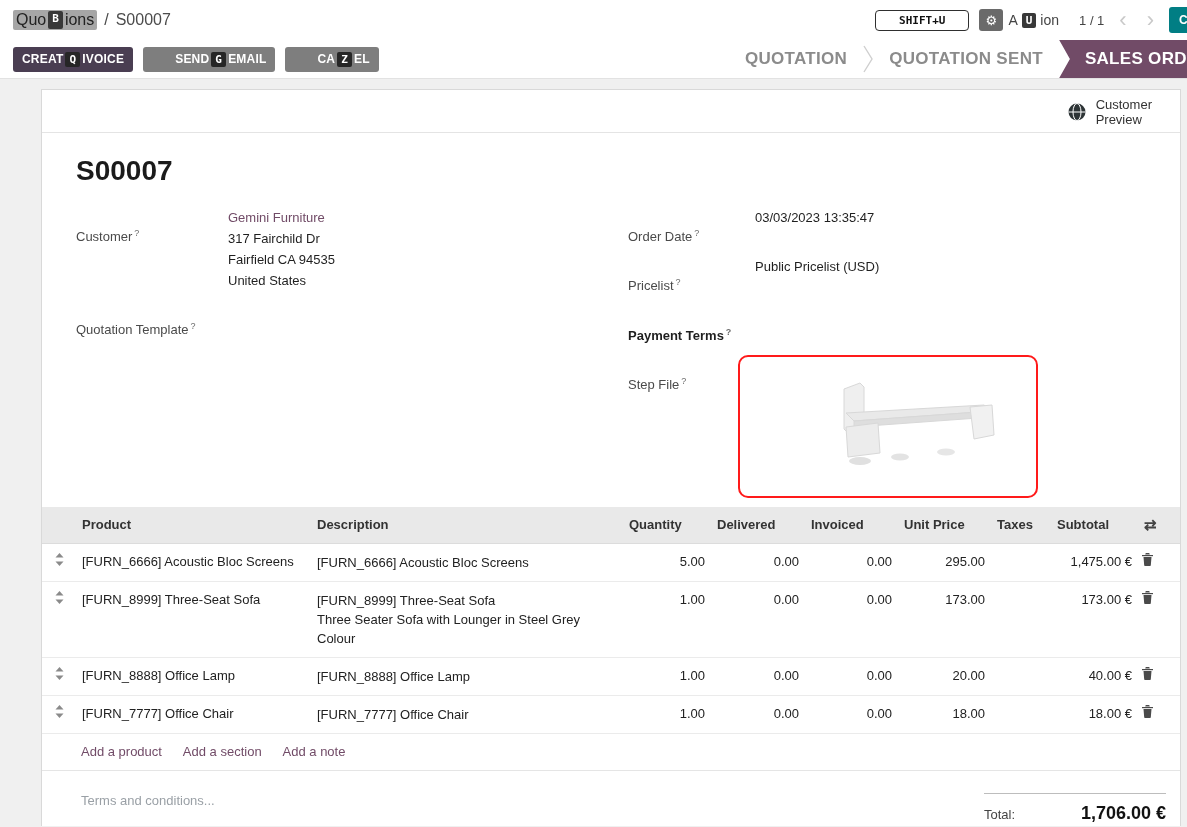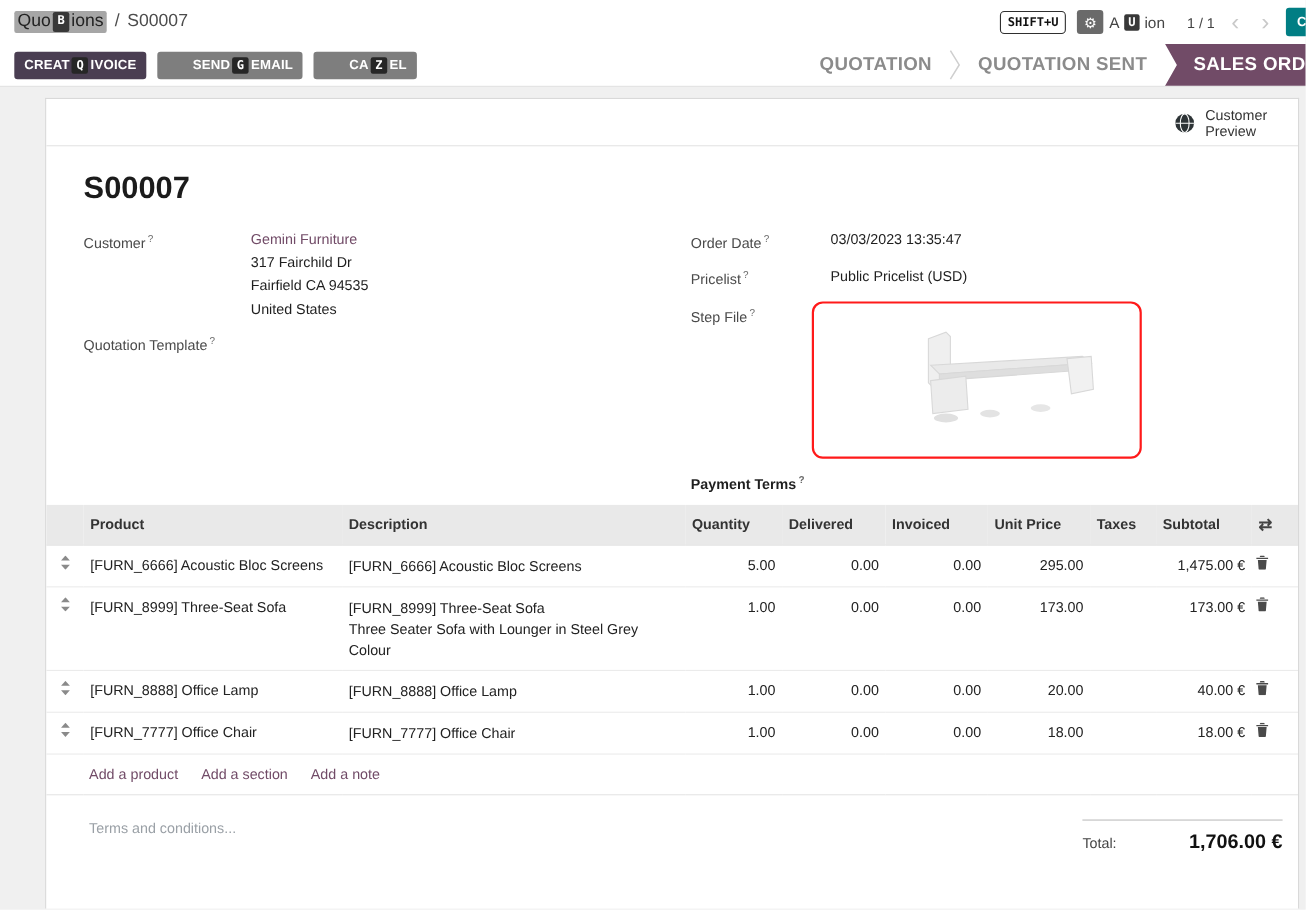--- a/index.html
+++ b/index.html
@@ -15,21 +15,21 @@
   .bc-overlay { background:#a6a6a6; color:#222; padding:1px 3px; border-radius:2px; display:inline-flex; cursor:pointer; }
   .key-badge {
     background:#383838; color:#fff; font-family:"DejaVu Sans Mono", monospace;
     font-size:11px; font-weight:bold; padding:1px 4px; border-radius:2px;
     margin:0 2px; line-height:13px; display:inline-block;
   }
   .topbar-right { margin-left:auto; display:flex; align-items:center; gap:10px; height:40px; }
   .keycap {
     border:1.5px solid #2f2f2f; border-radius:4px; background:#fff;
     font-family:"DejaVu Sans Mono", monospace; font-size:11px; font-weight:bold;
-    padding:3px 6px; color:#111;
+    padding:3px 23px; color:#111;
   }
   .action-menu { display:flex; align-items:center; gap:2px; color:#444; font-size:14px; cursor:pointer; }
   .gear-chip { background:#6a6a6a; color:#fff; width:24px; height:22px; border-radius:3px;
     display:flex; align-items:center; justify-content:center; font-size:13px; margin-right:3px; }
   .pager-text { color:#444; font-size:13px; margin-left:10px; }
   .pager-nav { color:#c9c9c9; font-size:22px; line-height:20px; padding:0 5px; cursor:pointer; }
   .teal-btn {
     background:#017e84; border:none; color:#fff; font-weight:bold; font-size:12px;
     padding:6px 10px; border-radius:3px; margin-right:-14px; font-family:inherit; cursor:pointer;
   }
@@ -56,21 +56,21 @@
   .content { padding:10px 6px 0 41px; height:747px; }
   .sheet { background:#fff; border:1px solid #d9d9d9; border-bottom:none; height:100%; position:relative; overflow:hidden; }
   .sheet-strip { height:43px; border-bottom:1px solid #e4e4e4; position:relative; }
   .customer-preview { position:absolute; right:28px; top:7px; display:flex; align-items:center;
     gap:9px; color:#333; font-size:13px; line-height:15px; cursor:pointer; }
   .title { margin:22px 0 0 34px; font-size:28px; font-weight:600; color:#1b1b1b; }
   .fields { display:flex; padding:20px 34px 0; }
   .fcol { width:50%; }
   .fcol.right { padding-left:17px; }
   .field { display:flex; align-items:flex-start; margin-bottom:9px; line-height:21px; }
-  .flabel { width:152px; flex-shrink:0; color:#4a4a4a; }
+  .flabel { width:152px; flex-shrink:0; color:#4a4a4a;margin-top:16px; }
   .fcol.right .flabel { width:127px; }
   .flabel sup { color:#6b6b6b; font-size:9px; margin-left:2px; }
   .flabel.bold { font-weight:bold; color:#1f1f1f; }
   .fvalue { color:#1f1f1f; }
   .fvalue div { line-height:21px; }
   a.link { color:#714B67; text-decoration:none; cursor:pointer; }
   .stepfile { margin-top:4px; }
   .step-box { width:300px; height:143px; border:2px solid #ff1a1a; border-radius:10px;
     margin-left:-17px; display:flex; align-items:center; justify-content:center; background:#fff; }
   
@@ -201,44 +201,44 @@
               <span>Order Date</span><sup>?</sup>
             </div>
             <div class="fvalue">03/03/2023 13:35:47</div>
           </div>
           <div class="field">
             <div class="flabel">
               <span>Pricelist</span><sup>?</sup>
             </div>
             <div class="fvalue">Public Pricelist (USD)</div>
           </div>
+          <div class="field">
+            <div class="flabel bold">
+              <span>Payment Terms</span><sup>?</sup>
+            </div>
+            <div class="fvalue"></div>
+          </div>
           <div class="field stepfile">
             <div class="flabel">
               <span>Step File</span><sup>?</sup>
             </div>
             <div class="step-box">
               <svg width="280" height="130" viewBox="0 0 280 130">
                 <g stroke="#d8d8d8" stroke-width="1">
                   <polygon points="96,28 112,22 116,26 116,66 100,72 96,68" fill="#efefef"></polygon>
                   <polygon points="98,52 236,44 244,50 106,60" fill="#e9e9e9"></polygon>
                   <polygon points="106,60 244,50 244,56 106,66" fill="#dedede"></polygon>
                   <polygon points="222,46 244,44 246,74 226,78" fill="#f1f1f1"></polygon>
                   <polygon points="98,66 130,62 132,92 100,96" fill="#ececec"></polygon>
                 </g>
                 <ellipse cx="112" cy="100" rx="11" ry="4" fill="#e0e0e0"></ellipse>
                 <ellipse cx="152" cy="96" rx="9" ry="3.5" fill="#e3e3e3"></ellipse>
                 <ellipse cx="198" cy="91" rx="9" ry="3.5" fill="#e6e6e6"></ellipse>
               </svg>
             </div>
-          </div>
-          <div class="field">
-            <div class="flabel bold">
-              <span>Payment Terms</span><sup>?</sup>
-            </div>
-            <div class="fvalue"></div>
           </div>
         </div>
       </div>
 
 
       <table class="lines">
         <colgroup>
           <col style="width:34px">
             <col style="width:235px">
             <col style="width:312px">

